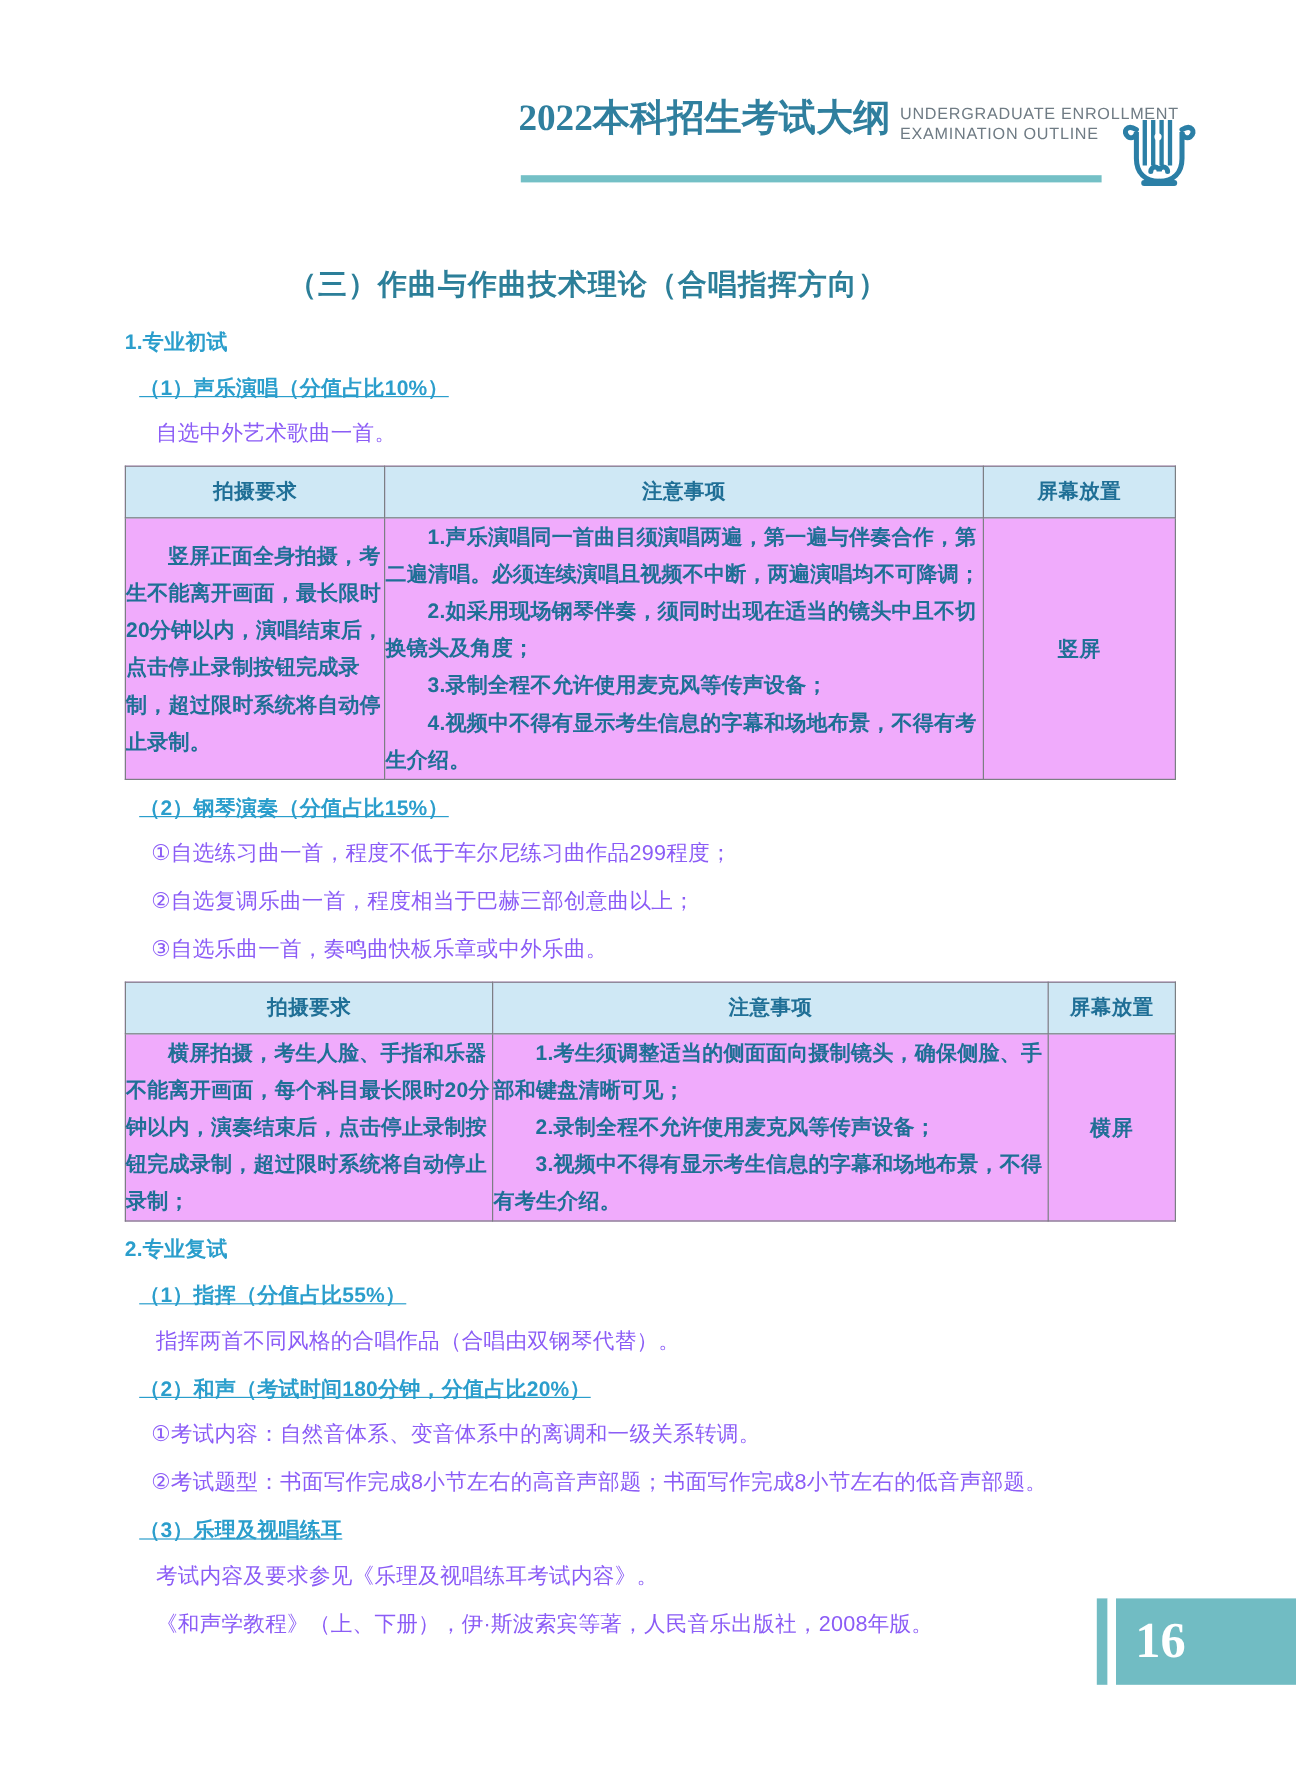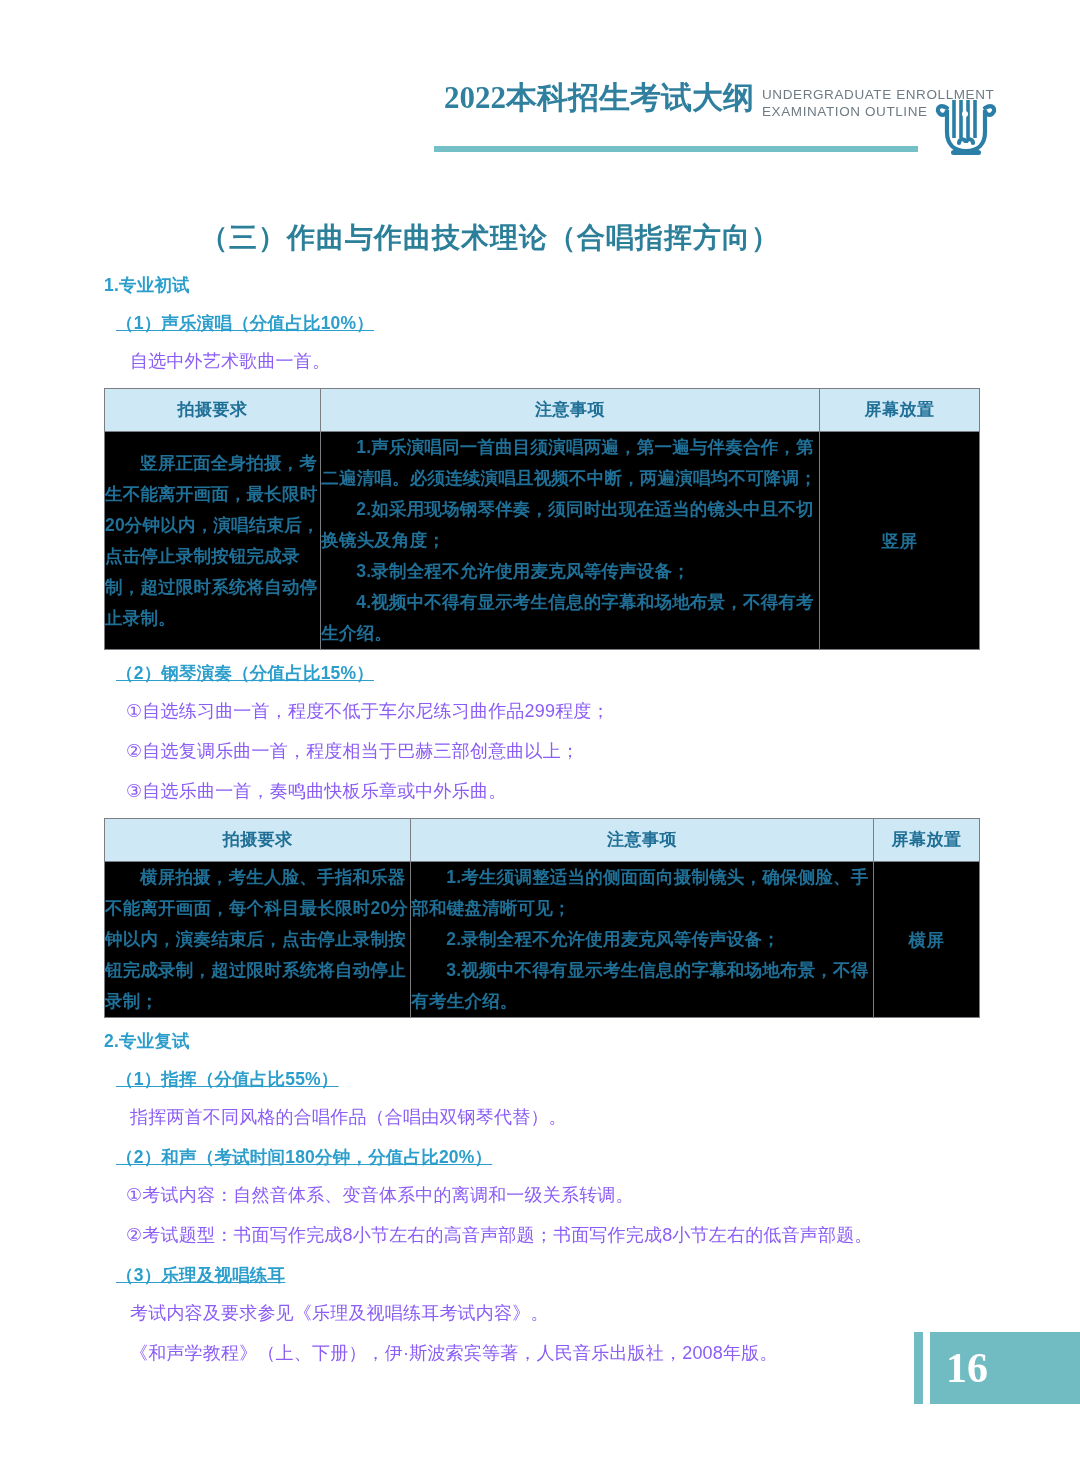--- a/index.html
+++ b/index.html
@@ -11,21 +11,21 @@
     width: 1080px;
     height: 1475px;
     position: relative;
     font-family: "Liberation Sans", "DejaVu Sans", sans-serif;
     overflow: hidden;
   }
 
   
   .page-header {
     position: absolute;
-    left: 12px;
+    left: 0;
     top: 78px;
     width: 876px;
     height: 90px;
   }
   .header-inner {
     position: absolute;
     left: 432px;
     top: 0;
     width: 490px;
     display: flex;
@@ -66,21 +66,21 @@
     height: 74px;
   }
 
   
   .section-title {
     position: absolute;
     left: 0;
     top: 218px;
     width: 980px;
     text-align: center;
-    font-size: 28px;
+    font-size: 24px;
     line-height: 40px;
     font-weight: bold;
     color: #2c7f99;
     letter-spacing: 1px;
   }
 
   
   .content {
     position: absolute;
     left: 104px;
@@ -111,21 +111,21 @@
   .p-dark.tight {
     padding-left: 22px;
   }
 
   
   table.req-table {
     border-collapse: collapse;
     width: 876px;
     table-layout: fixed;
     margin: 6px 0 10px 0;
-    background: #000000;
+    background: #f0abfc;
   }
   table.req-table td, table.req-table th {
     border: 1px solid #7b7f83;
     vertical-align: middle;
     padding: 0;
   }
   .th-cell {
     background: #cfe8f5;
     color: #1f6f96;
     font-weight: bold;

